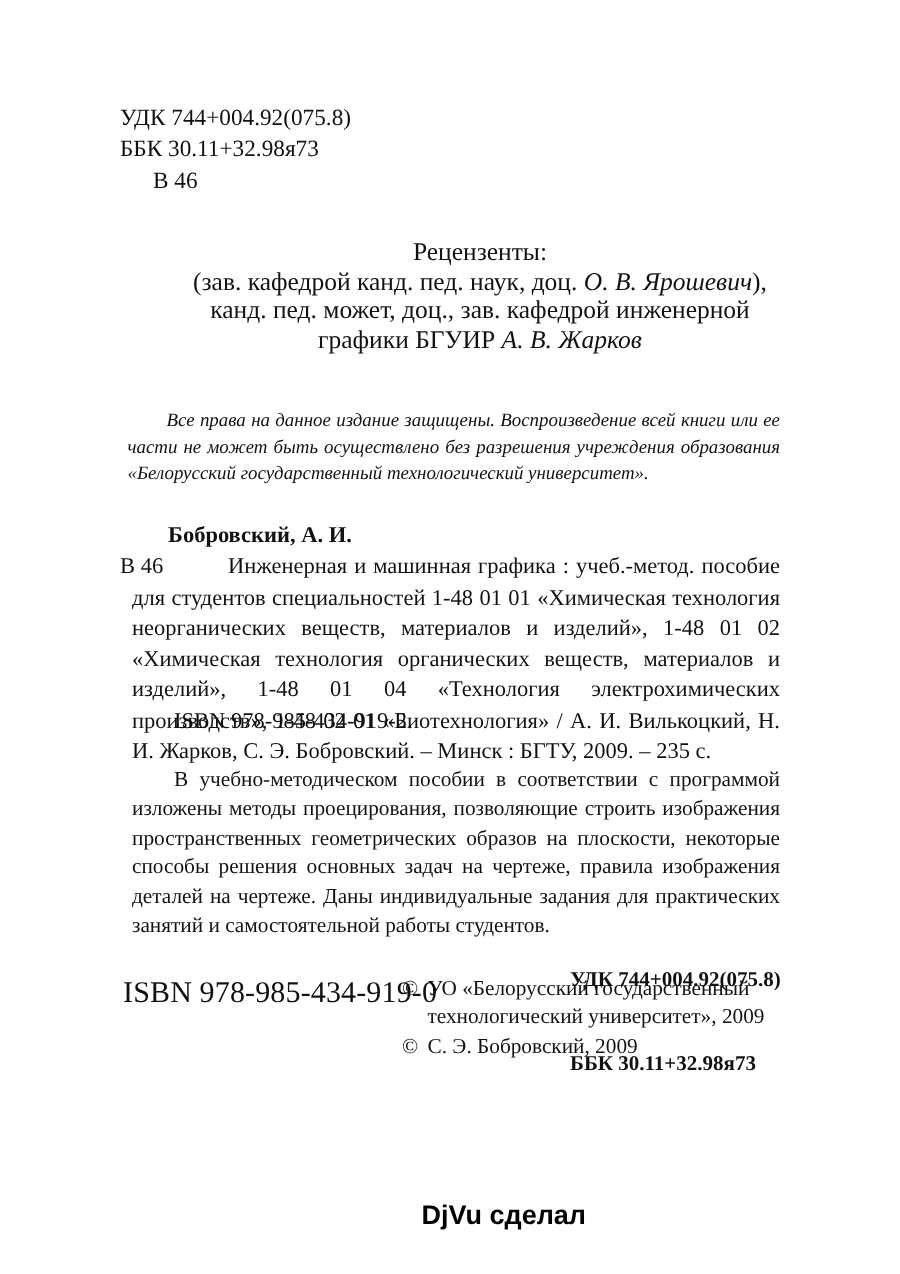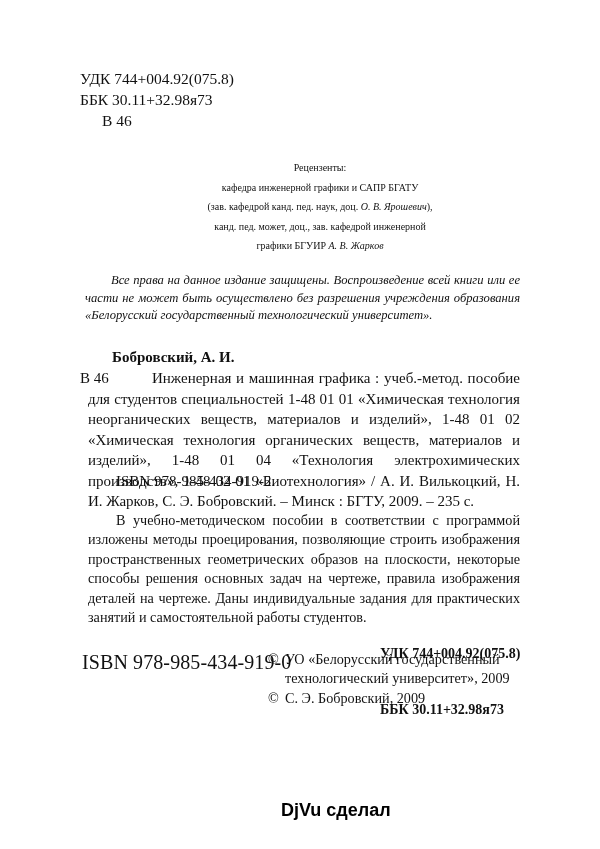--- a/index.html
+++ b/index.html
@@ -34,21 +34,21 @@
   .class-line { white-space: pre; }
   .class-line.code { padding-left: 22px; }
 
   
   .reviewers {
     position: absolute;
     left: 60px;
     top: 158px;
     width: 520px;
     text-align: center;
-    font-size: 10px;
+    font-size: 17px;
     line-height: 19.5px;
   }
   .reviewers .r-line { white-space: nowrap; }
   .reviewers i { font-style: italic; }
 
   
   .rights {
     position: absolute;
     left: 85px;
     top: 272px;
@@ -164,21 +164,20 @@
 <div class="page">
 
   <div class="class-block">
     <div class="class-line">УДК 744+004.92(075.8)</div>
     <div class="class-line">ББК 30.11+32.98я73</div>
     <div class="class-line code">В 46</div>
   </div>
 
   <div class="reviewers">
     <div class="r-line">Рецензенты:</div>
-    <div class="r-line">кафедра инженерной графики и САПР  БГАТУ</div>
     <div class="r-line"><span>(зав. кафедрой канд. пед. наук, доц. </span><i>О. В. Ярошевич</i><span>),</span></div>
     <div class="r-line">канд. пед. может, доц., зав. кафедрой инженерной</div>
     <div class="r-line"><span>графики БГУИР </span><i>А. В. Жарков</i></div>
   </div>
 
   <div class="rights">Все права на данное издание защищены. Воспроизведение всей книги или ее части не может быть осуществлено без разрешения учреждения образования «Белорусский государственный технологический университет».</div>
 
   <div class="bib-author">Бобровский, А. И.</div>
   <div class="bib-sigla">В 46</div>
   <div class="bib-body">Инженерная и машинная графика : учеб.-метод. пособие для студентов специальностей 1-48 01 01 «Химическая технология неорганических веществ, материалов и изделий», 1-48 01 02 «Химическая технология органических веществ, материалов и изделий», 1-48 01 04 «Технология электрохимических производств», 1-48 02 01 «Биотехнология» / А. И. Вилькоцкий, Н. И. Жарков, С. Э. Бобровский. – Минск : БГТУ, 2009. – 235 с.</div>

